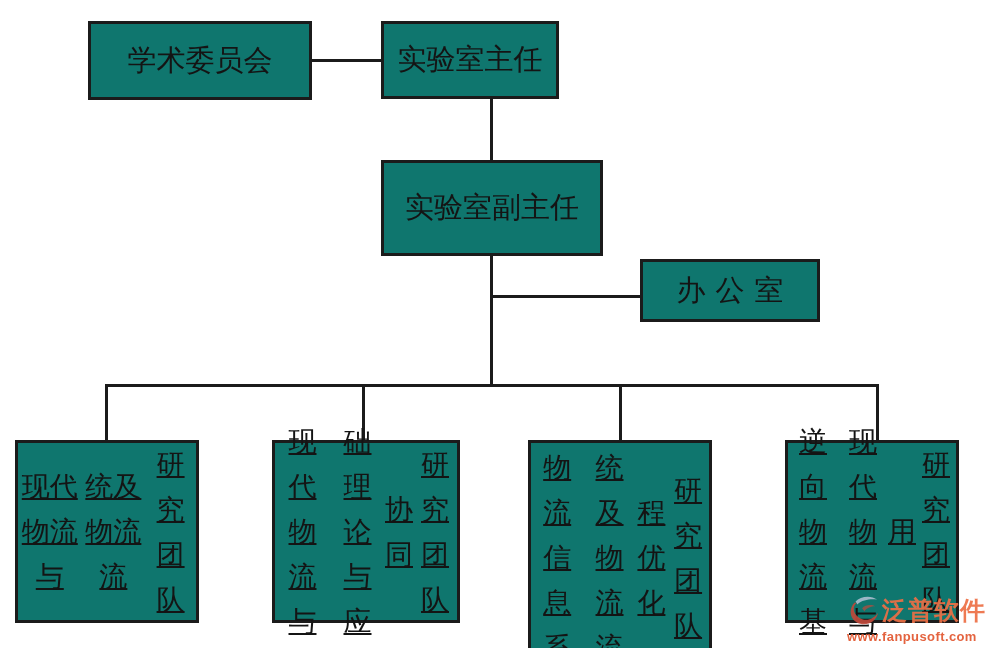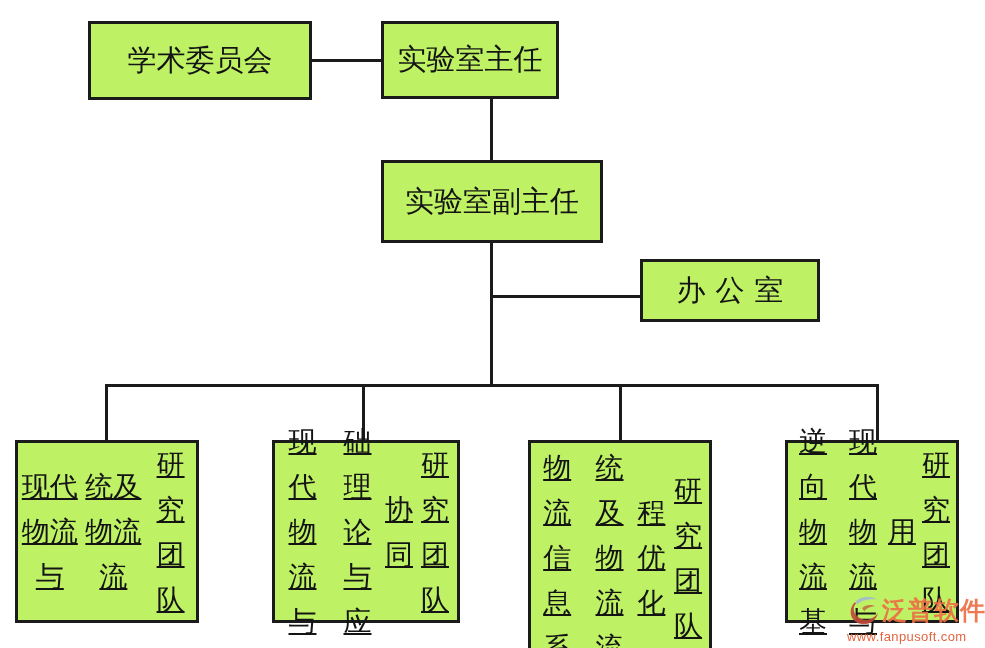--- a/index.html
+++ b/index.html
@@ -8,21 +8,21 @@
     background:var(--background,#fff);
     font-family:"DejaVu Serif","Liberation Serif",serif;
   }
   #canvas{
     position:relative;width:985px;height:648px;overflow:hidden;
     background:var(--background,#fff);
   }
   .box{
     position:absolute;box-sizing:border-box;
     border:3px solid var(--line,#1b1b1b);
-    background:#bef264;color:#141414;
+    background:#0f766e;color:#141414;
     display:flex;align-items:center;justify-content:center;
     text-align:center;
   }
   .box.single{font-size:29px;}
   .box.team{
     flex-direction:row;font-size:28px;line-height:45px;text-decoration:underline;
   }
   .box.office-box{font-size:29px;letter-spacing:10px;}
   .office-box .lbl{margin-right:-10px;}
   .line{position:absolute;background:var(--line,#1b1b1b);}
@@ -33,21 +33,21 @@
     font-family:"Liberation Sans","DejaVu Sans",sans-serif;
     opacity:.92;
   }
   .wm-row{display:flex;align-items:center;}
   .wm-logo{width:34px;height:30px;flex:0 0 auto;margin-right:1px;}
   .wm-brand{
     font-size:25px;font-weight:700;color:var(--watermark,#ed6f45);
     letter-spacing:1px;white-space:nowrap;line-height:28px;
   }
   .wm-url{
-    font-size:13px;font-weight:400;color:var(--watermark_url,#e2562f);
+    font-size:13px;font-weight:700;color:var(--watermark_url,#e2562f);
     white-space:nowrap;margin-top:4px;letter-spacing:.4px;
   }
 </style>
 </head>
 <body>
 
 <div id="canvas">
 
   <div class="line" style="left:312px;top:59px;width:69px;height:3px;"></div>
   <div class="line" style="left:490px;top:99px;width:3px;height:62px;"></div>
@@ -60,21 +60,21 @@
   <div class="line" style="left:876px;top:384px;width:3px;height:58px;"></div>
 
   <div class="box single" style="left:88px;top:21px;width:224px;height:79px;">
     <span class="lbl">学术委员会</span>
   </div>
 
   <div class="box single" style="left:381px;top:21px;width:178px;height:78px;">
     <span class="lbl">实验室主任</span>
   </div>
 
-  <div class="box single" style="left:381px;top:160px;width:222px;height:83px;align-items:center;">
+  <div class="box single" style="left:381px;top:160px;width:222px;height:96px;align-items:center;">
     <span class="lbl">实验室副主任</span>
   </div>
 
   <div class="box single office-box" style="left:640px;top:259px;width:180px;height:63px;">
     <span class="lbl">办公室</span>
   </div>
 
   <div class="box team" style="left:15px;top:440px;width:184px;height:183px;">
     <span class="team-line">现代物流与</span>
     <span class="team-line">统及物流流</span>

